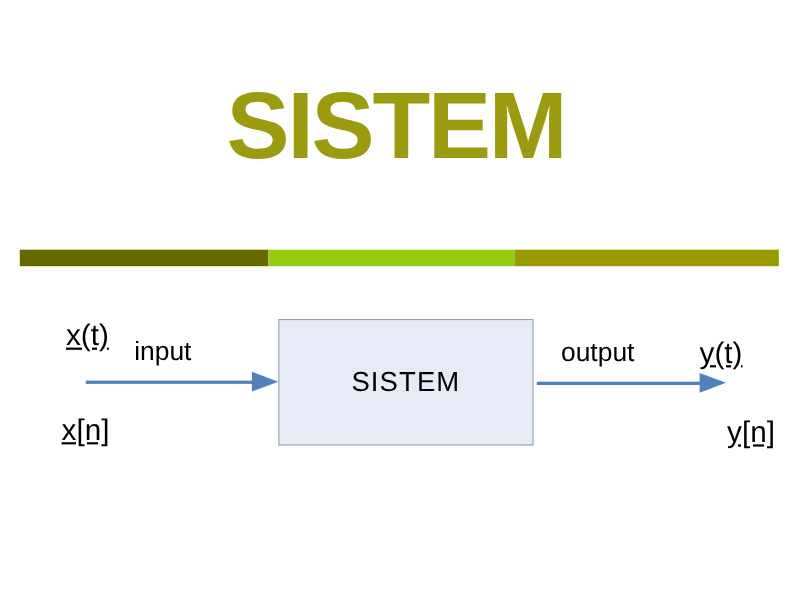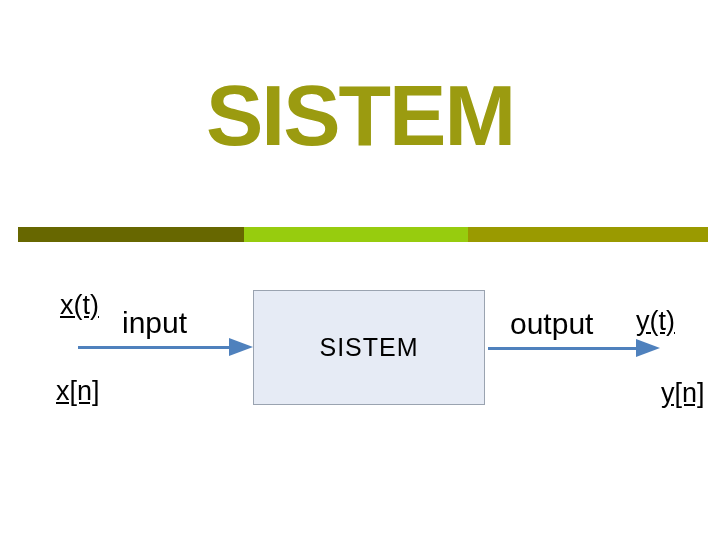--- a/index.html
+++ b/index.html
@@ -40,21 +40,21 @@
   .divider .seg-olive { width: 240px; height: 100%; background: #9A9A00; }
 
   
   .dlabel {
     position: absolute;
     color: #000000;
     line-height: 1;
     white-space: nowrap;
   }
   .sig { font-size: 27px; text-decoration: underline; }
-  .io  { font-size: 30px; }
+  .io  { font-size: 24px; }
 
   .label-xt     { left: 60px;  top: 292px; }
   .label-xn     { left: 56px;  top: 378px; }
   .label-input  { left: 122px; top: 308px; }
   .label-output { left: 510px; top: 309px; }
   .label-yt     { left: 636px; top: 308px; }
   .label-yn     { left: 661px; top: 380px; }
 
   
   .system-box {

